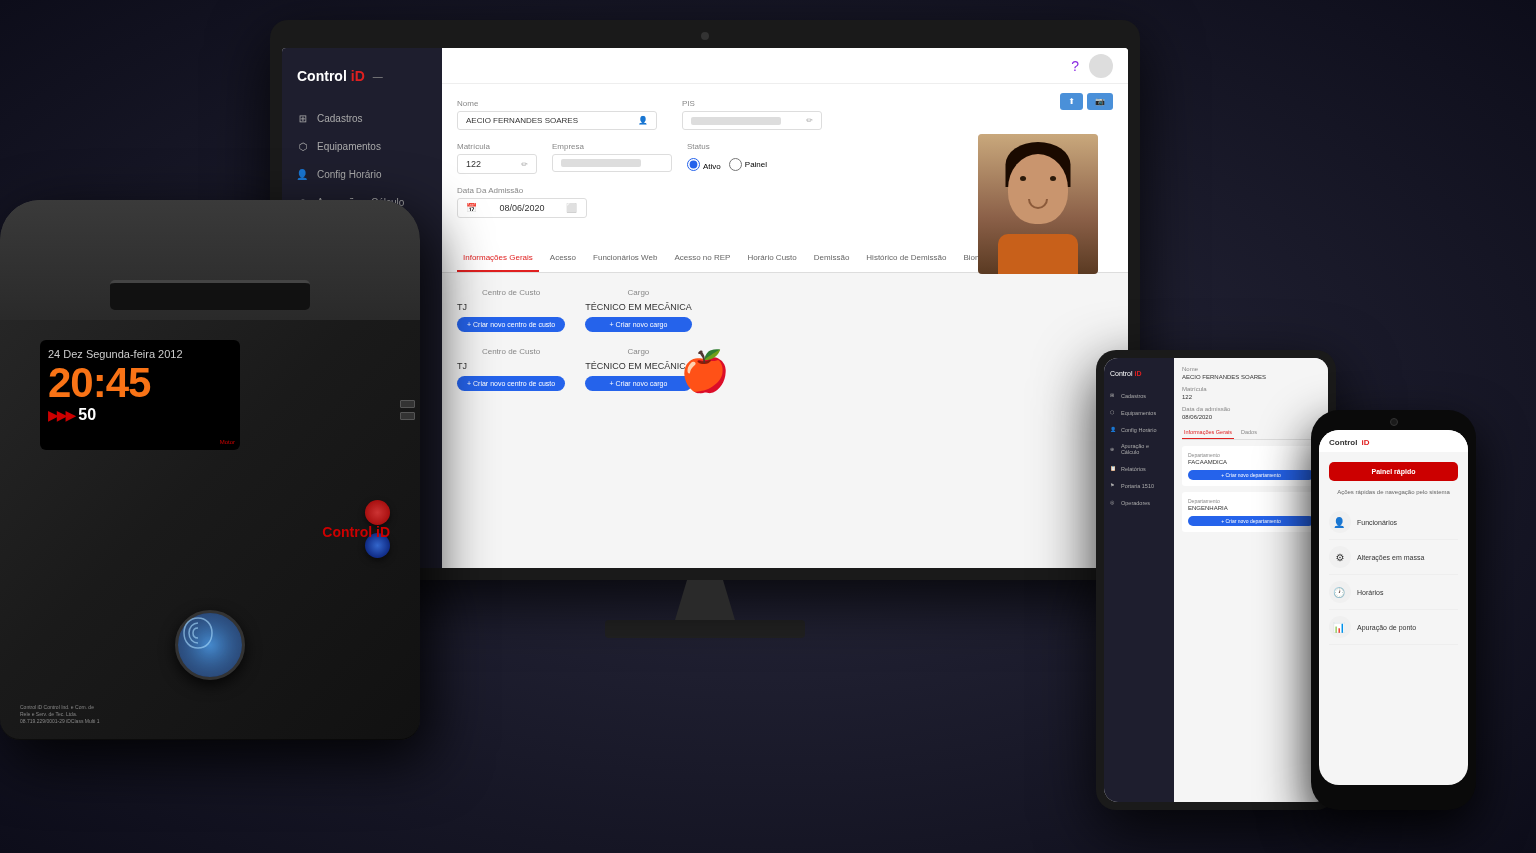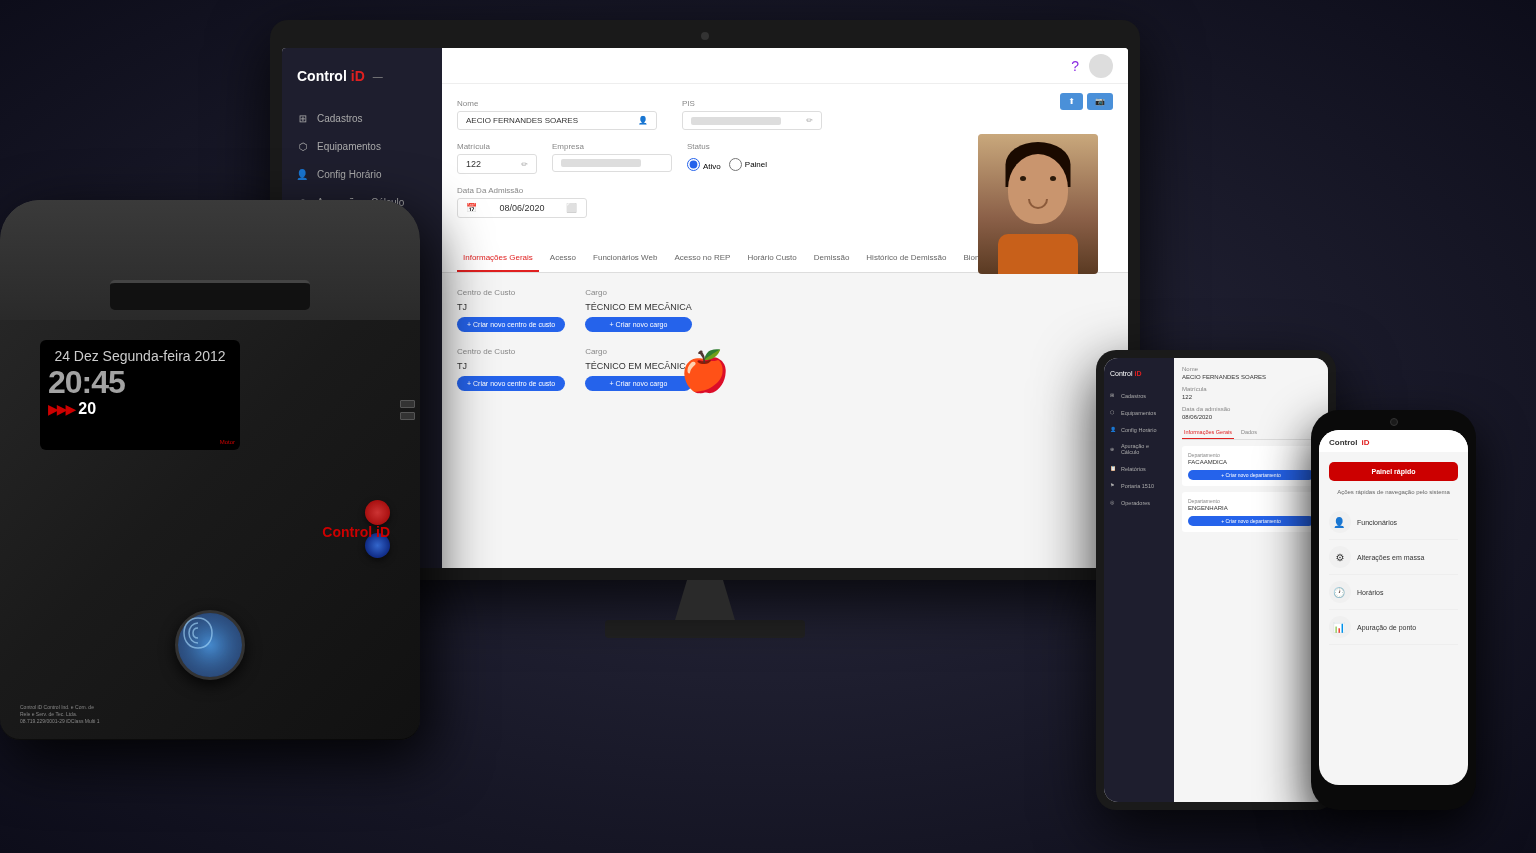--- a/index.html
+++ b/index.html
@@ -299,20 +299,21 @@
 
     .cost-group {
       display: flex;
       flex-direction: column;
       gap: 5px;
     }
 
     .cost-label {
       font-size: 8px;
       color: #888;
+      text-align: center;
     }
 
     .cost-value {
       font-size: 9px;
       color: #333;
       font-weight: 500;
     }
 
     .cost-btn {
       background: #2563eb;
@@ -367,28 +368,27 @@
       background: #000;
       border-radius: 6px;
       padding: 8px;
       display: flex;
       flex-direction: column;
       gap: 2px;
     }
 
     .clock-date {
       color: #ccc;
-      font-size: 14px;
+      font-size: 11px;
       font-weight: 500;
-      text-align: center;
     }
 
     .clock-time {
-      color: #a3a3a3;
-      font-size: 32px;
+      color: #f97316;
+      font-size: 42px;
       font-weight: 700;
       letter-spacing: -1px;
       line-height: 1;
     }
 
     .clock-arrows {
       color: #cc0000;
       font-size: 14px;
       letter-spacing: -2px;
     }
@@ -902,21 +902,21 @@
     <div class="clock-top-curve">
 
       <div class="clock-paper-slot"></div>
     </div>
 
     <div class="clock-display">
       <div class="clock-date">24 Dez Segunda-feira 2012</div>
       <div class="clock-time">20:45</div>
       <div style="display:flex;align-items:center;gap:4px;">
         <span class="clock-arrows">▶▶▶</span>
-        <span class="clock-number">20</span>
+        <span class="clock-number">50</span>
       </div>
       <div class="clock-motor">Motor</div>
     </div>
 
     <div class="clock-usb-slots">
       <div class="usb-slot"></div>
       <div class="usb-slot"></div>
     </div>
 
     <div class="clock-buttons">

